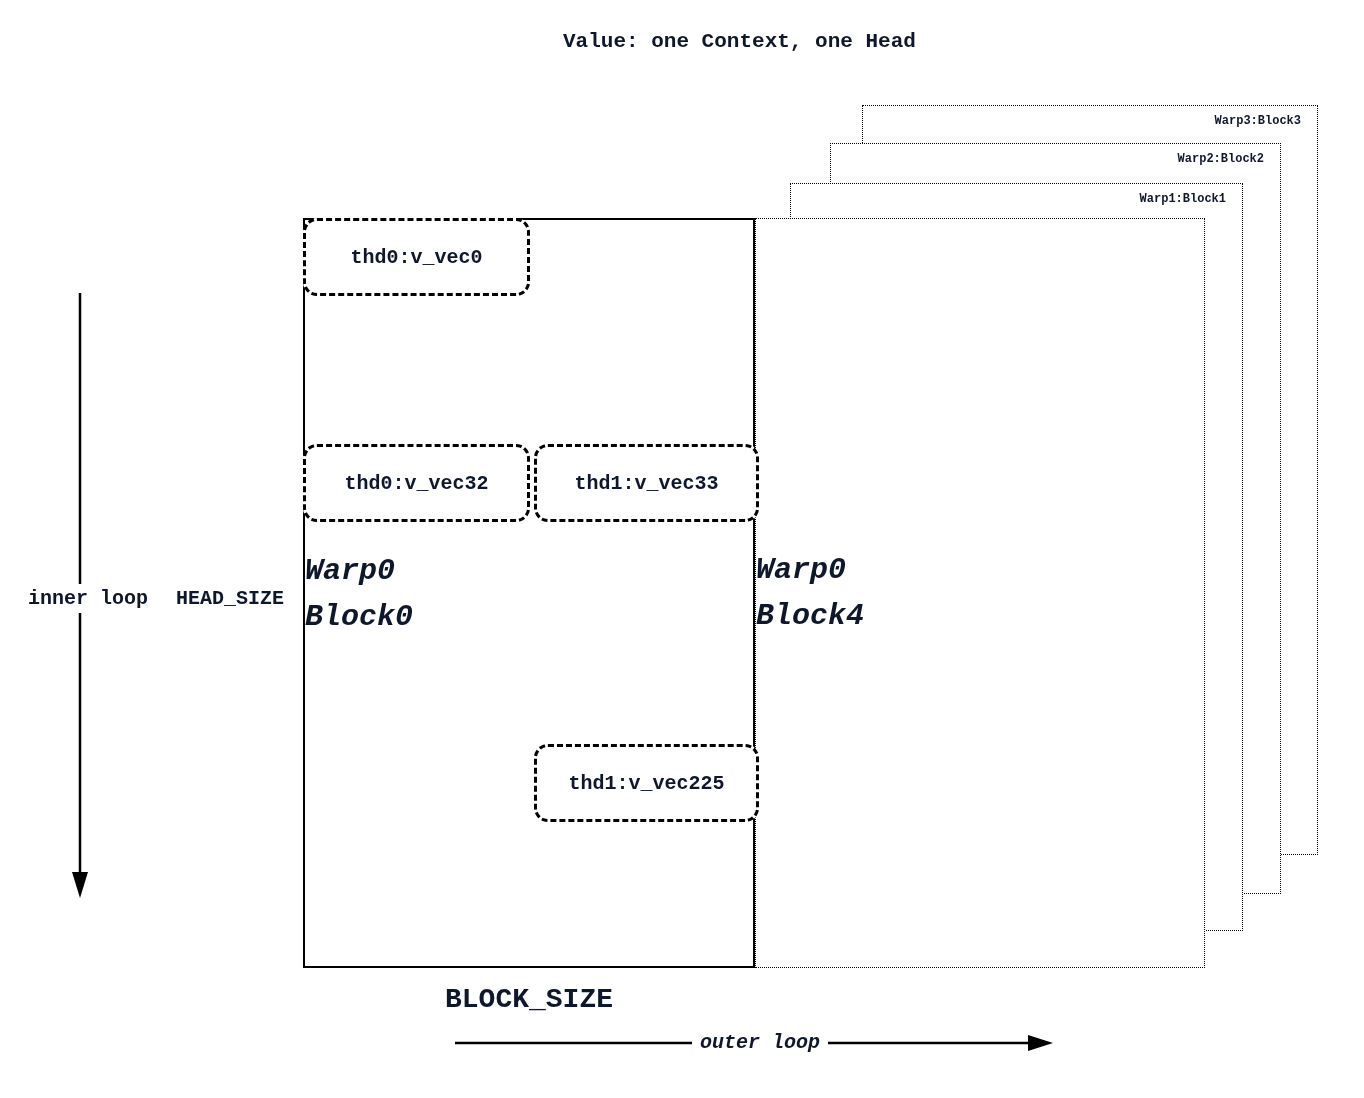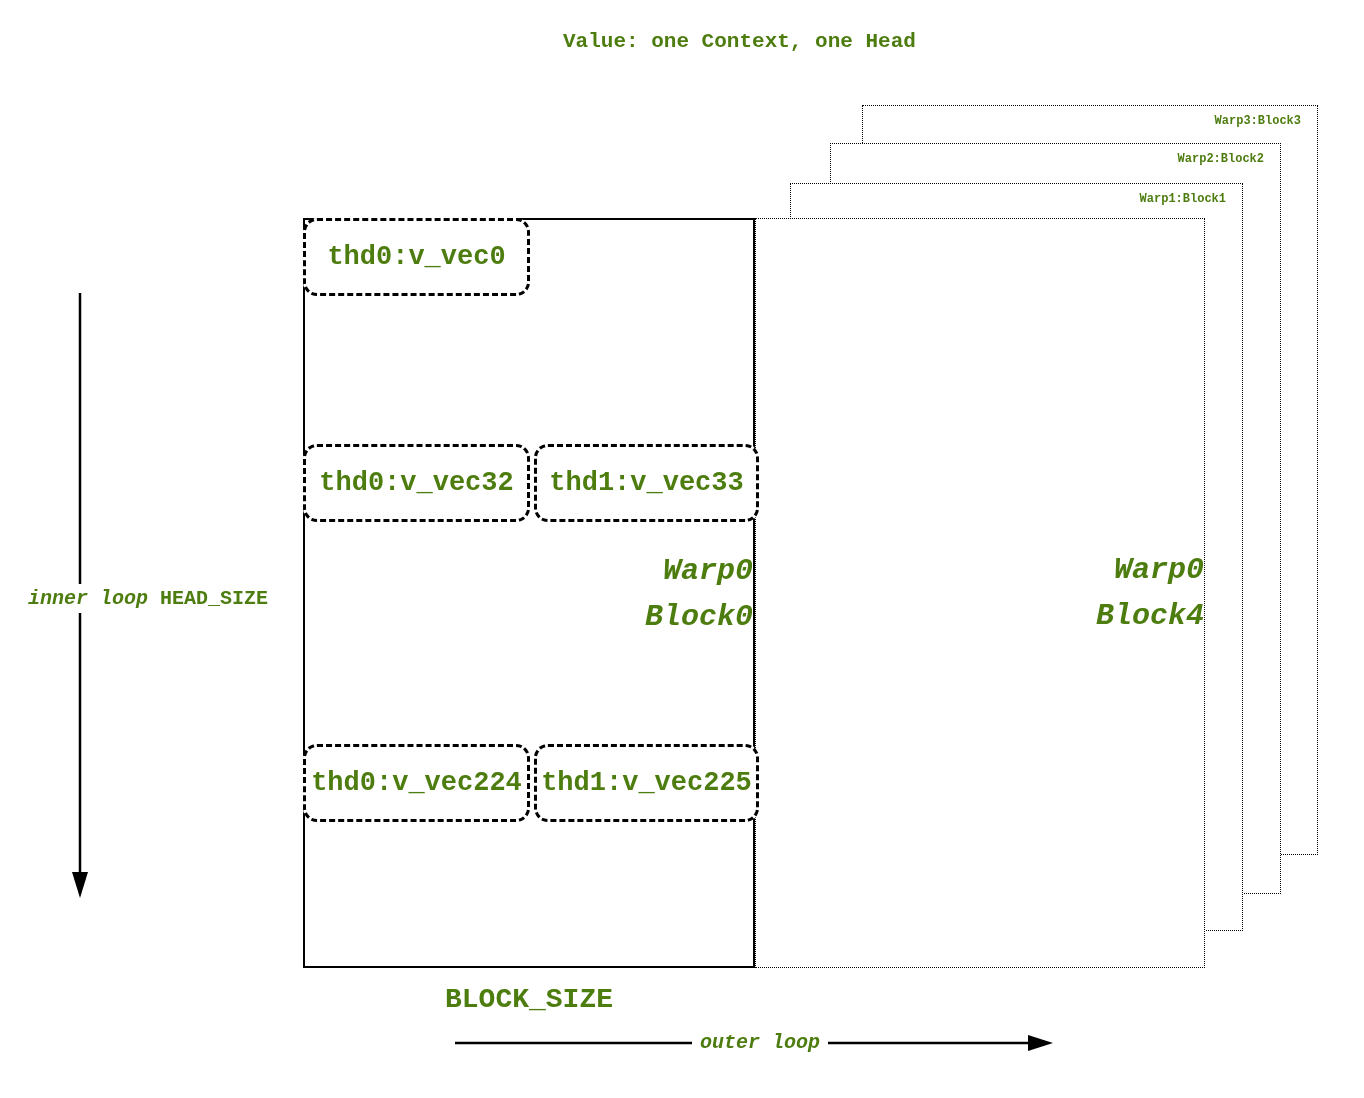--- a/index.html
+++ b/index.html
@@ -1,21 +1,21 @@
 <!DOCTYPE html>
 <html><head>
 <meta charset="utf-8">
 <style>
   html, body { margin: 0; padding: 0; background: #ffffff; }
   .canvas {
     position: relative;
     width: 1364px;
     height: 1098px;
     background: #ffffff;
-    color: #4d7c0f;
+    color: #0f172a;
     font-family: "Liberation Mono", "DejaVu Sans Mono", monospace;
     overflow: hidden;
   }
   .title {
     position: absolute;
     left: 563px;
     top: 30px;
     font-size: 21px;
     font-weight: bold;
     white-space: nowrap;
@@ -51,37 +51,37 @@
     left: 303px; top: 218px; width: 452px; height: 750px;
     border: 2px solid #000000;
     background: #ffffff;
     box-sizing: border-box;
     z-index: 5;
   }
   .warp-name {
     position: absolute;
     left: 0; right: 0;
     top: 328px;
-    text-align: right;
+    text-align: left;
     font-size: 30px;
     font-weight: bold;
     font-style: italic;
     line-height: 46px;
   }
   .thread-box {
     position: absolute;
     height: 78px;
     border: 3.5px dashed #000000;
     border-radius: 14px;
     box-sizing: border-box;
     background: #ffffff;
     display: flex;
     align-items: center;
     justify-content: center;
-    font-size: 27px;
+    font-size: 20px;
     font-weight: bold;
     white-space: nowrap;
   }
   .tb-left  { left: -2px;  width: 227px; }
   .tb-right { left: 229px; width: 225px; }
   .row-a { top: -2px; }
   .row-b { top: 224px; }
   .row-c { top: 524px; }
   .arrows {
     position: absolute;
@@ -95,21 +95,21 @@
     font-weight: bold;
     white-space: nowrap;
     z-index: 6;
   }
   .inner-label {
     left: 24px;
     top: 584px;
     background: #ffffff;
     padding: 3px 4px;
   }
-  .inner-label .it { font-style: italic; margin-right: 12px; }
+  .inner-label .it { margin-right: 28px; }
   .block-size-label {
     left: 303px;
     top: 984px;
     width: 452px;
     text-align: center;
     font-size: 28px;
   }
   .outer-label {
     left: 692px;
     top: 1031px;
@@ -142,21 +142,20 @@
     </div>
   </div>
 
   <div class="main-block">
 
     <div class="thread-box tb-left row-a">thd0:v_vec0</div>
 
     <div class="thread-box tb-left row-b">thd0:v_vec32</div>
     <div class="thread-box tb-right row-b">thd1:v_vec33</div>
 
-    <div class="thread-box tb-left row-c">thd0:v_vec224</div>
     <div class="thread-box tb-right row-c">thd1:v_vec225</div>
 
     <div class="warp-name">
       <div>Warp0</div>
       <div>Block0</div>
     </div>
   </div>
 
   <svg class="arrows" width="1364" height="1098" viewBox="0 0 1364 1098">
     <g>

